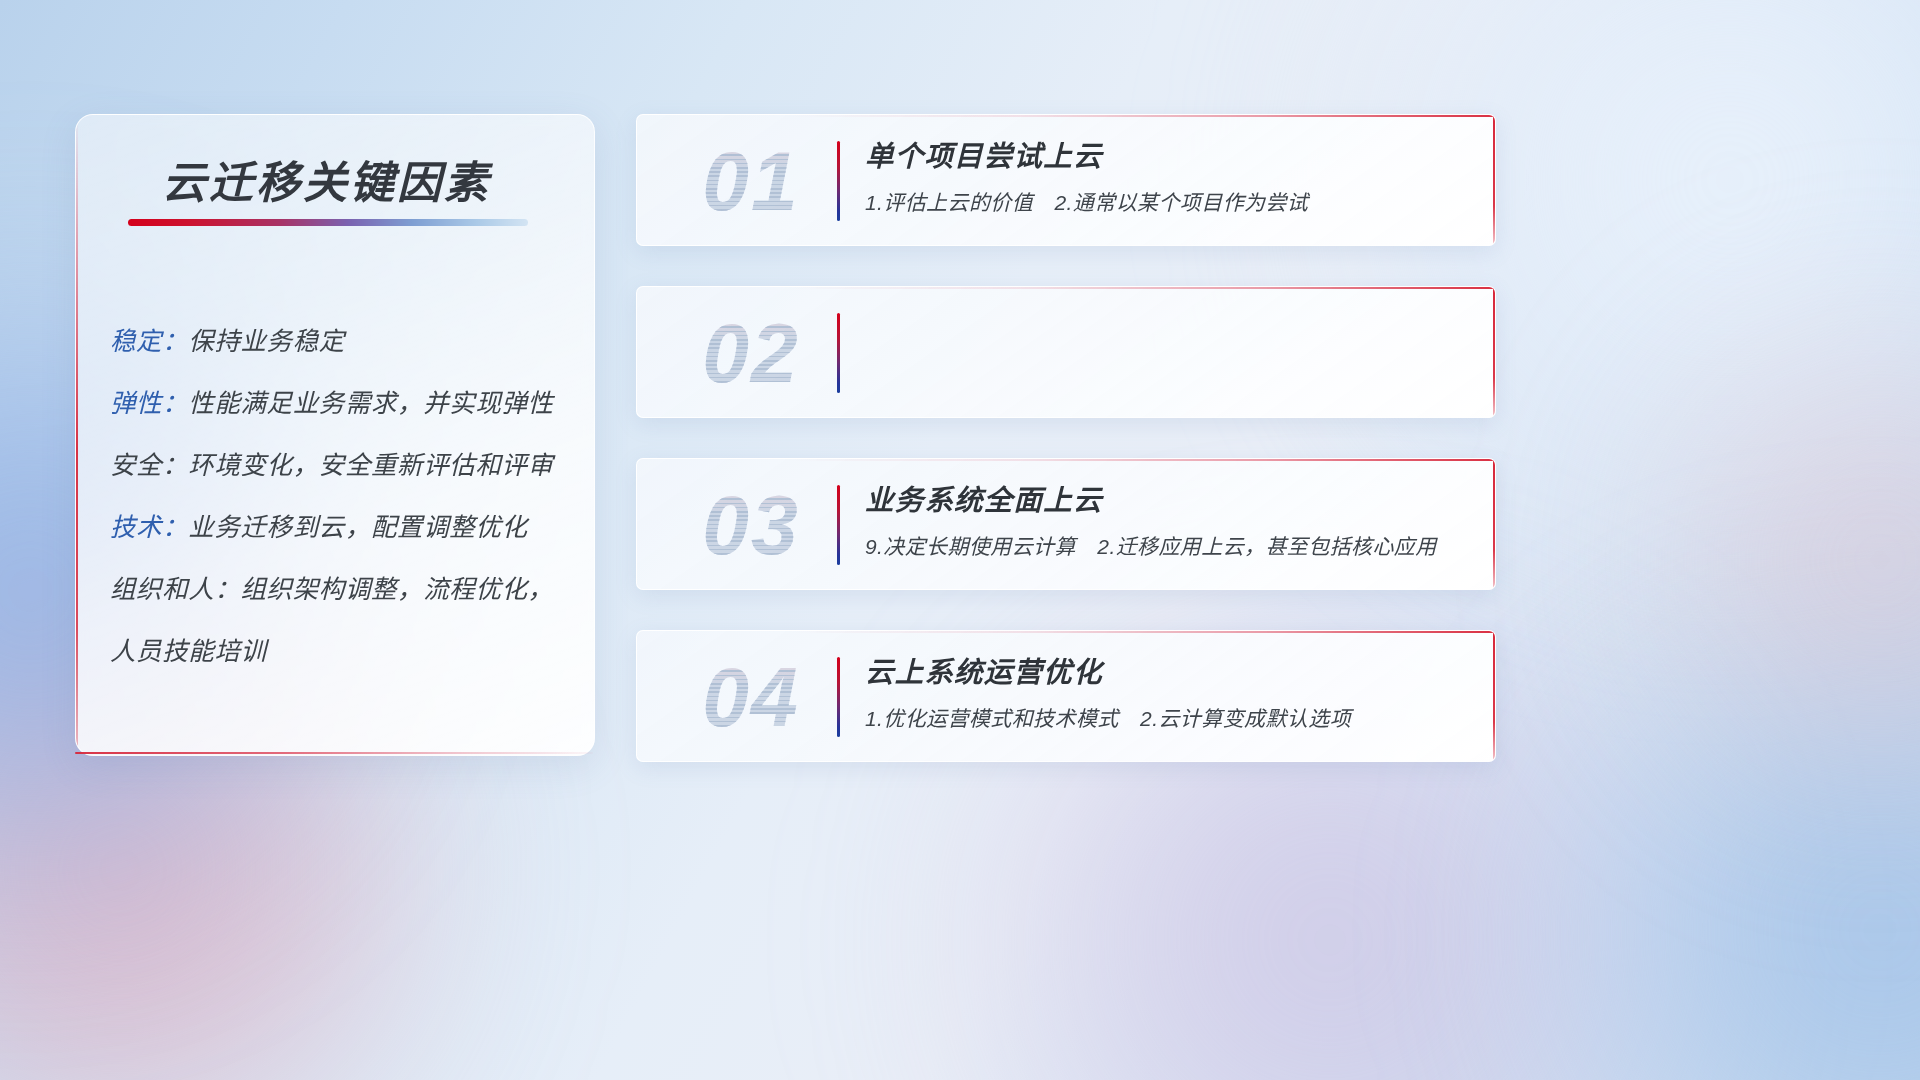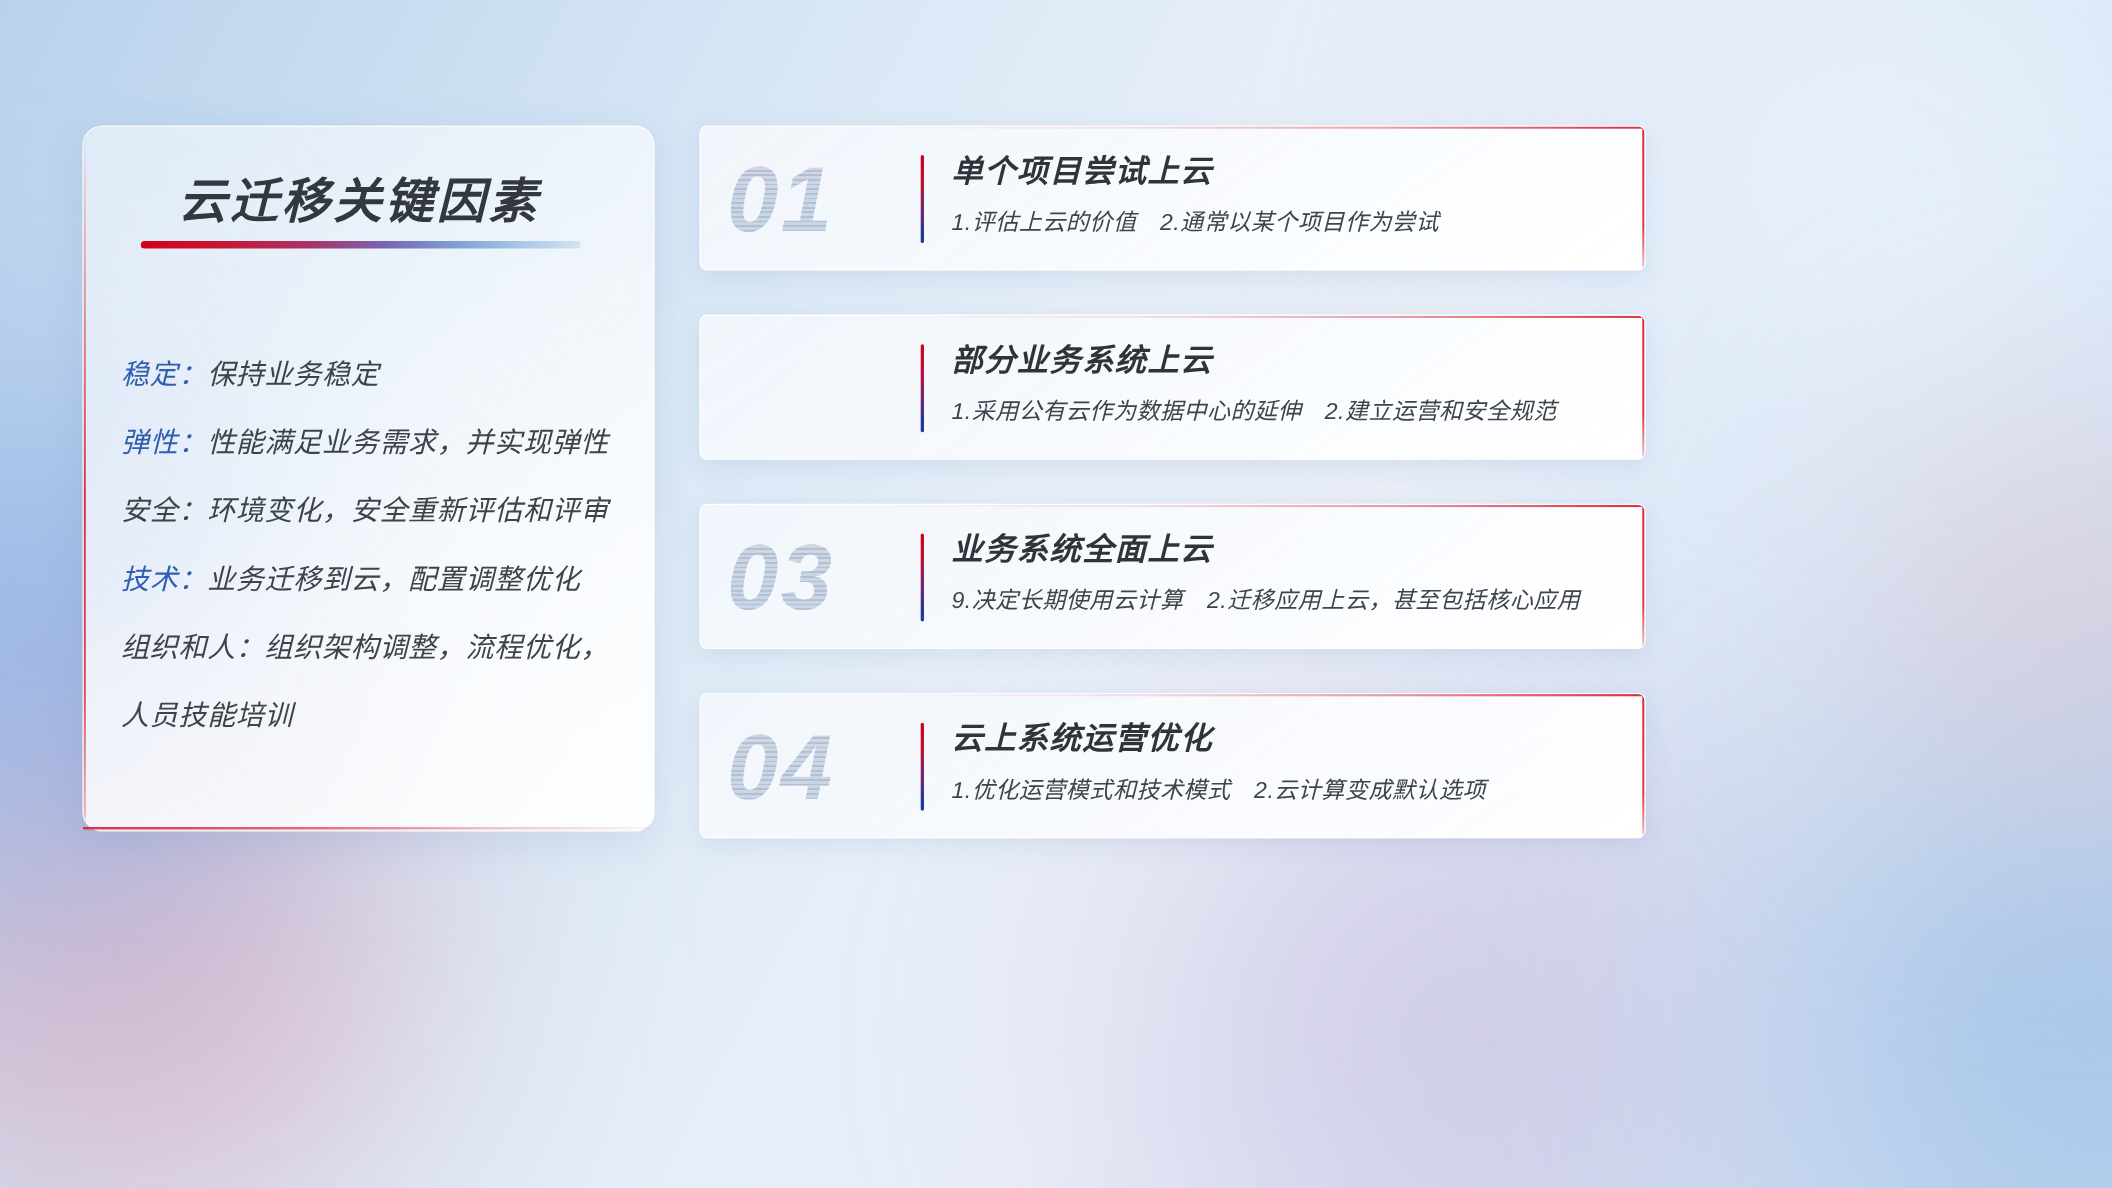--- a/index.html
+++ b/index.html
@@ -217,20 +217,21 @@
   .step-num {
     position: absolute;
     left: 24px;
     top: 10px;
     width: 180px;
     height: 112px;
     font-size: 84px;
     font-weight: 700;
     letter-spacing: 2px;
     line-height: 112px;
+    text-align: center;
     color: #9fb3cc;
     opacity: 0.55;
     -webkit-background-clip: text;
     background-clip: text;
     -webkit-text-fill-color: transparent;
     background-image:
       repeating-linear-gradient(180deg,
         rgba(120,145,180,0.95) 0px,
         rgba(120,145,180,0.95) 1.6px,
         rgba(255,255,255,0) 1.6px,
@@ -320,25 +321,22 @@
     <div class="step-card">
       <div class="step-num">01</div>
       <div class="step-divider"></div>
       <div class="step-body">
         <div class="step-title">单个项目尝试上云</div>
         <div class="step-sub">1.评估上云的价值　2.通常以某个项目作为尝试</div>
       </div>
     </div>
 
     <div class="step-card">
+      <div class="step-num">02</div>
       <div class="step-divider"></div>
-      <div class="step-body">
-        <div class="step-title">部分业务系统上云</div>
-        <div class="step-sub">1.采用公有云作为数据中心的延伸　2.建立运营和安全规范</div>
-      </div>
     </div>
 
     <div class="step-card">
       <div class="step-num">03</div>
       <div class="step-divider"></div>
       <div class="step-body">
         <div class="step-title">业务系统全面上云</div>
         <div class="step-sub">9.决定长期使用云计算　2.迁移应用上云，甚至包括核心应用</div>
       </div>
     </div>

